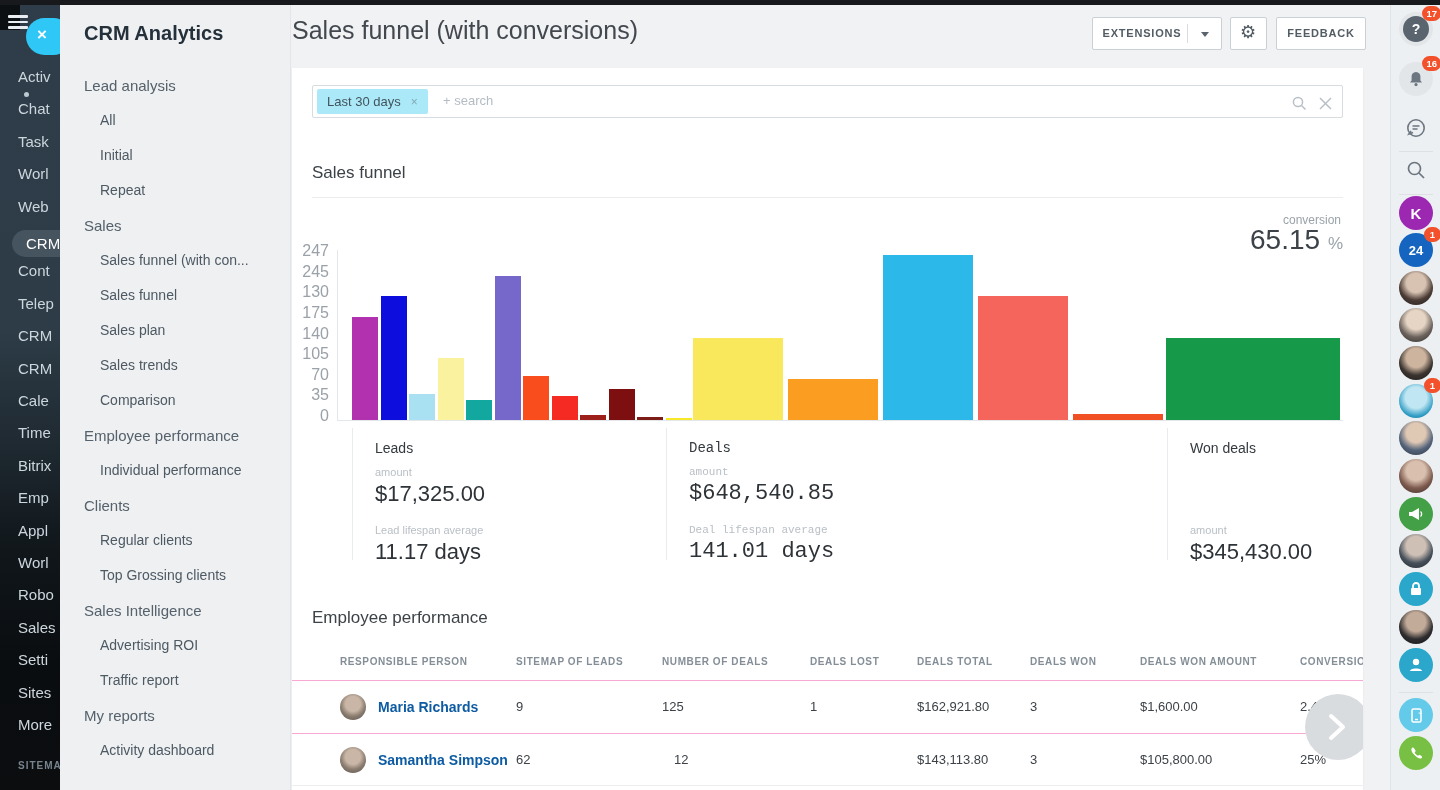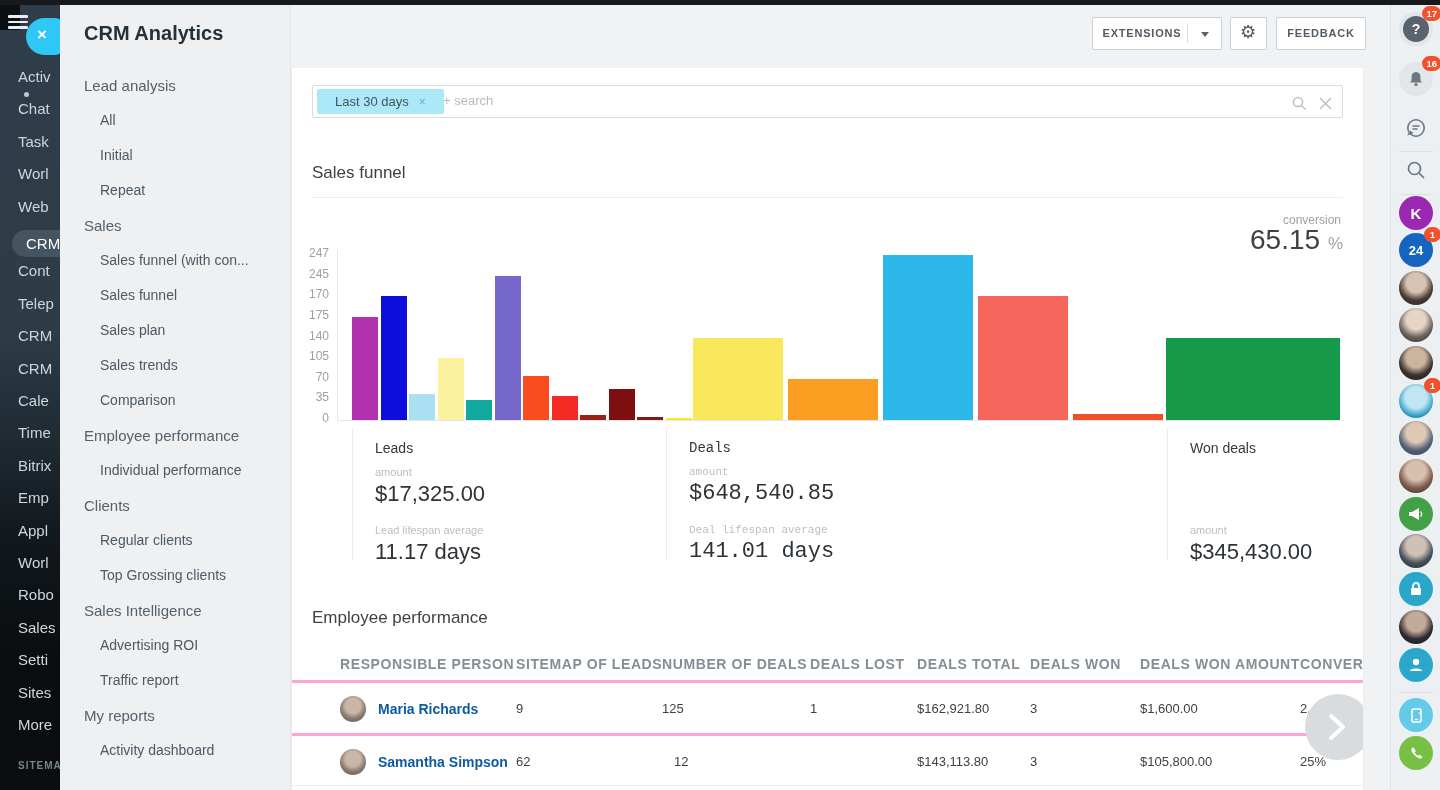--- a/index.html
+++ b/index.html
@@ -35,49 +35,49 @@
   .hbtn { position:absolute; top:17px; height:33px; background:#fff; border:1px solid #c9d0d6; border-radius:2px;
     color:#525c64; font-size:11px; font-weight:bold; letter-spacing:0.8px; text-align:center; line-height:31px; cursor:pointer; z-index:5; }
   .hbtn .sep { position:absolute; right:33px; top:6px; bottom:6px; width:1px; background:#d7dce0; }
   .hbtn .caret { position:absolute; right:12px; top:14px; width:0; height:0; border-left:4px solid transparent; border-right:4px solid transparent; border-top:5px solid #5a646c; }
   .gear-btn { line-height:29px; font-size:18px; font-weight:normal; }
 
   
   .card { position:absolute; left:292px; top:68px; width:1071px; height:722px; background:#fff; box-shadow:0 1px 2px rgba(0,0,0,.06); z-index:4; overflow:hidden; }
 
   .filter-bar { position:absolute; left:20px; top:17px; width:1031px; height:33px; border:1px solid #d7dce0; border-radius:2px; background:#fff; }
-  .filter-chip { position:absolute; left:4px; top:3px; height:25px; background:#ace9f8; border-radius:2px; padding:0 18px; line-height:25px; font-size:13px; color:#42535c; cursor:pointer; }
+  .filter-chip { position:absolute; left:4px; top:3px; height:25px; background:#ace9f8; border-radius:2px; padding:0 10px; line-height:25px; font-size:13px; color:#42535c; cursor:pointer; }
   .filter-chip .x { color:#7fa9b8; margin-left:10px; font-size:12px; }
   .filter-search { position:absolute; left:130px; top:7px; color:#b4bcc3; font-size:13px; }
   .filter-icons { position:absolute; right:10px; top:8px; }
   .filter-icons svg { vertical-align:middle; margin-left:8px; cursor:pointer; }
 
   .sec-title { position:absolute; left:20px; font-size:17px; color:#3c4247; }
   .hr { position:absolute; left:20px; width:1031px; height:1px; background:#ebedef; }
 
   .conv-label { position:absolute; right:22px; top:145px; font-size:12px; color:#9aa2a9; }
   .conv-value { position:absolute; right:20px; top:156px; font-size:28px; color:#3c4247; }
   .conv-value .unit { font-size:17px; color:#9aa2a9; }
 
   
   .plot { position:absolute; left:45px; top:182px; width:1006px; height:171px; border-left:1px solid #e4e7ea; border-bottom:1px solid #e4e7ea; }
-  .ytick { position:absolute; right:1014px; width:36px; text-align:right; font-size:12px; color:#9aa1a8; }
+  .ytick { position:absolute; right:1014px; width:36px; text-align:right; font-size:16px; color:#9aa1a8; }
   .bar { position:absolute; bottom:0; cursor:pointer; }
 
   
   .stat-block { position:absolute; top:360px; height:132px; border-left:1px solid #e9ebed; }
   .stat-title { position:absolute; left:22px; top:12px; font-size:14px; color:#33393e; }
   .stat-row { position:absolute; left:22px; }
   .stat-row .lbl { font-size:11px; color:#b9bfc5; }
   .stat-row .val { font-size:22px; color:#2e3338; margin-top:3px; }
 
   
   .tbl-head { position:absolute; left:0; width:1071px; height:34px; }
-  .tbl-head span { position:absolute; top:10px; font-size:14px; font-weight:bold; color:#848e97; letter-spacing:0.6px; white-space:nowrap; }
-  .tbl-row { position:absolute; left:0; width:1071px; height:53px; border-top:3px solid #f9a8d4; }
+  .tbl-head span { position:absolute; top:10px; font-size:10px; font-weight:bold; color:#848e97; letter-spacing:0.6px; white-space:nowrap; }
+  .tbl-row { position:absolute; left:0; width:1071px; height:53px; border-top:1px solid #f9a8d4; }
   .tbl-row:last-of-type { border-bottom:1px solid #ebedef; }
   .tbl-row span.cell { position:absolute; top:18px; font-size:13px; color:#3c4247; white-space:nowrap; }
   .person-avatar { position:absolute; left:48px; top:13px; width:26px; height:26px; border-radius:50%;
     background:radial-gradient(circle at 50% 38%, #c9b6a6 0 36%, #8a7c70 60%, #585049 100%); }
   .person-name { position:absolute; left:86px; top:18px; font-size:14px; font-weight:bold; color:#0d5ba2; cursor:pointer; }
 
   .chev-btn { position:absolute; left:1013px; top:626px; width:66px; height:66px; border-radius:50%; background:#d9dcdf; cursor:pointer; }
   .chev-btn svg { position:absolute; left:20px; top:18px; }
 
   
@@ -154,20 +154,21 @@
         <div class="menu-row item" style="top: 523px;">Regular clients</div>
         <div class="menu-row item" style="top: 558px;">Top Grossing clients</div>
         <div class="menu-row section" style="top: 593px;">Sales Intelligence</div>
         <div class="menu-row item" style="top: 628px;">Advertising ROI</div>
         <div class="menu-row item" style="top: 663px;">Traffic report</div>
         <div class="menu-row section" style="top: 698px;">My reports</div>
         <div class="menu-row item" style="top: 733px;">Activity dashboard</div>
       </div>
   </div>
 
+  <div class="main-title">Sales funnel (with conversions)</div>
   <div class="hbtn" style="left:1092px;width:130px;padding-right:30px;">
     <span>EXTENSIONS</span>
     <span class="sep"></span>
     <span class="caret"></span>
   </div>
   <div class="hbtn gear-btn" style="left:1230px;width:37px;"><span>⚙</span></div>
   <div class="hbtn" style="left:1276px;width:90px;"><span>FEEDBACK</span></div>
 
   <div class="card">
     <div class="filter-bar">
@@ -193,21 +194,21 @@
     <div class="conv-label">conversion</div>
     <div class="conv-value"><span>65.15</span> <span class="unit">%</span></div>
 
     <div class="plot" id="plot">
         <div class="ytick" style="bottom: -5px;">0</div>
         <div class="ytick" style="bottom: 15.6px;">35</div>
         <div class="ytick" style="bottom: 36.2px;">70</div>
         <div class="ytick" style="bottom: 56.8px;">105</div>
         <div class="ytick" style="bottom: 77.4px;">140</div>
         <div class="ytick" style="bottom: 98px;">175</div>
-        <div class="ytick" style="bottom: 118.6px;">170</div>
+        <div class="ytick" style="bottom: 118.6px;">130</div>
         <div class="ytick" style="bottom: 139.2px; margin-left: 28px;">245</div>
         <div class="ytick" style="bottom: 159.8px;">247</div>
         <div class="bar" title="Leads: 175" style="left: 14px; width: 26px; height: 103px; background: rgb(178, 49, 174);"></div>
         <div class="bar" title="Leads: 210" style="left: 43px; width: 26px; height: 123.6px; background: rgb(13, 13, 221);"></div>
         <div class="bar" title="Leads: 44" style="left: 71px; width: 26px; height: 25.9px; background: rgb(169, 224, 242);"></div>
         <div class="bar" title="Leads: 105" style="left: 100px; width: 26px; height: 61.8px; background: rgb(251, 242, 160);"></div>
         <div class="bar" title="Leads: 34" style="left: 128px; width: 26px; height: 20px; background: rgb(18, 168, 160);"></div>
         <div class="bar" title="Leads: 244" style="left: 157px; width: 26px; height: 143.6px; background: rgb(118, 103, 203);"></div>
         <div class="bar" title="Leads: 75" style="left: 185px; width: 26px; height: 44.1px; background: rgb(250, 77, 29);"></div>
         <div class="bar" title="Leads: 41" style="left: 214px; width: 26px; height: 24.1px; background: rgb(245, 42, 35);"></div>

